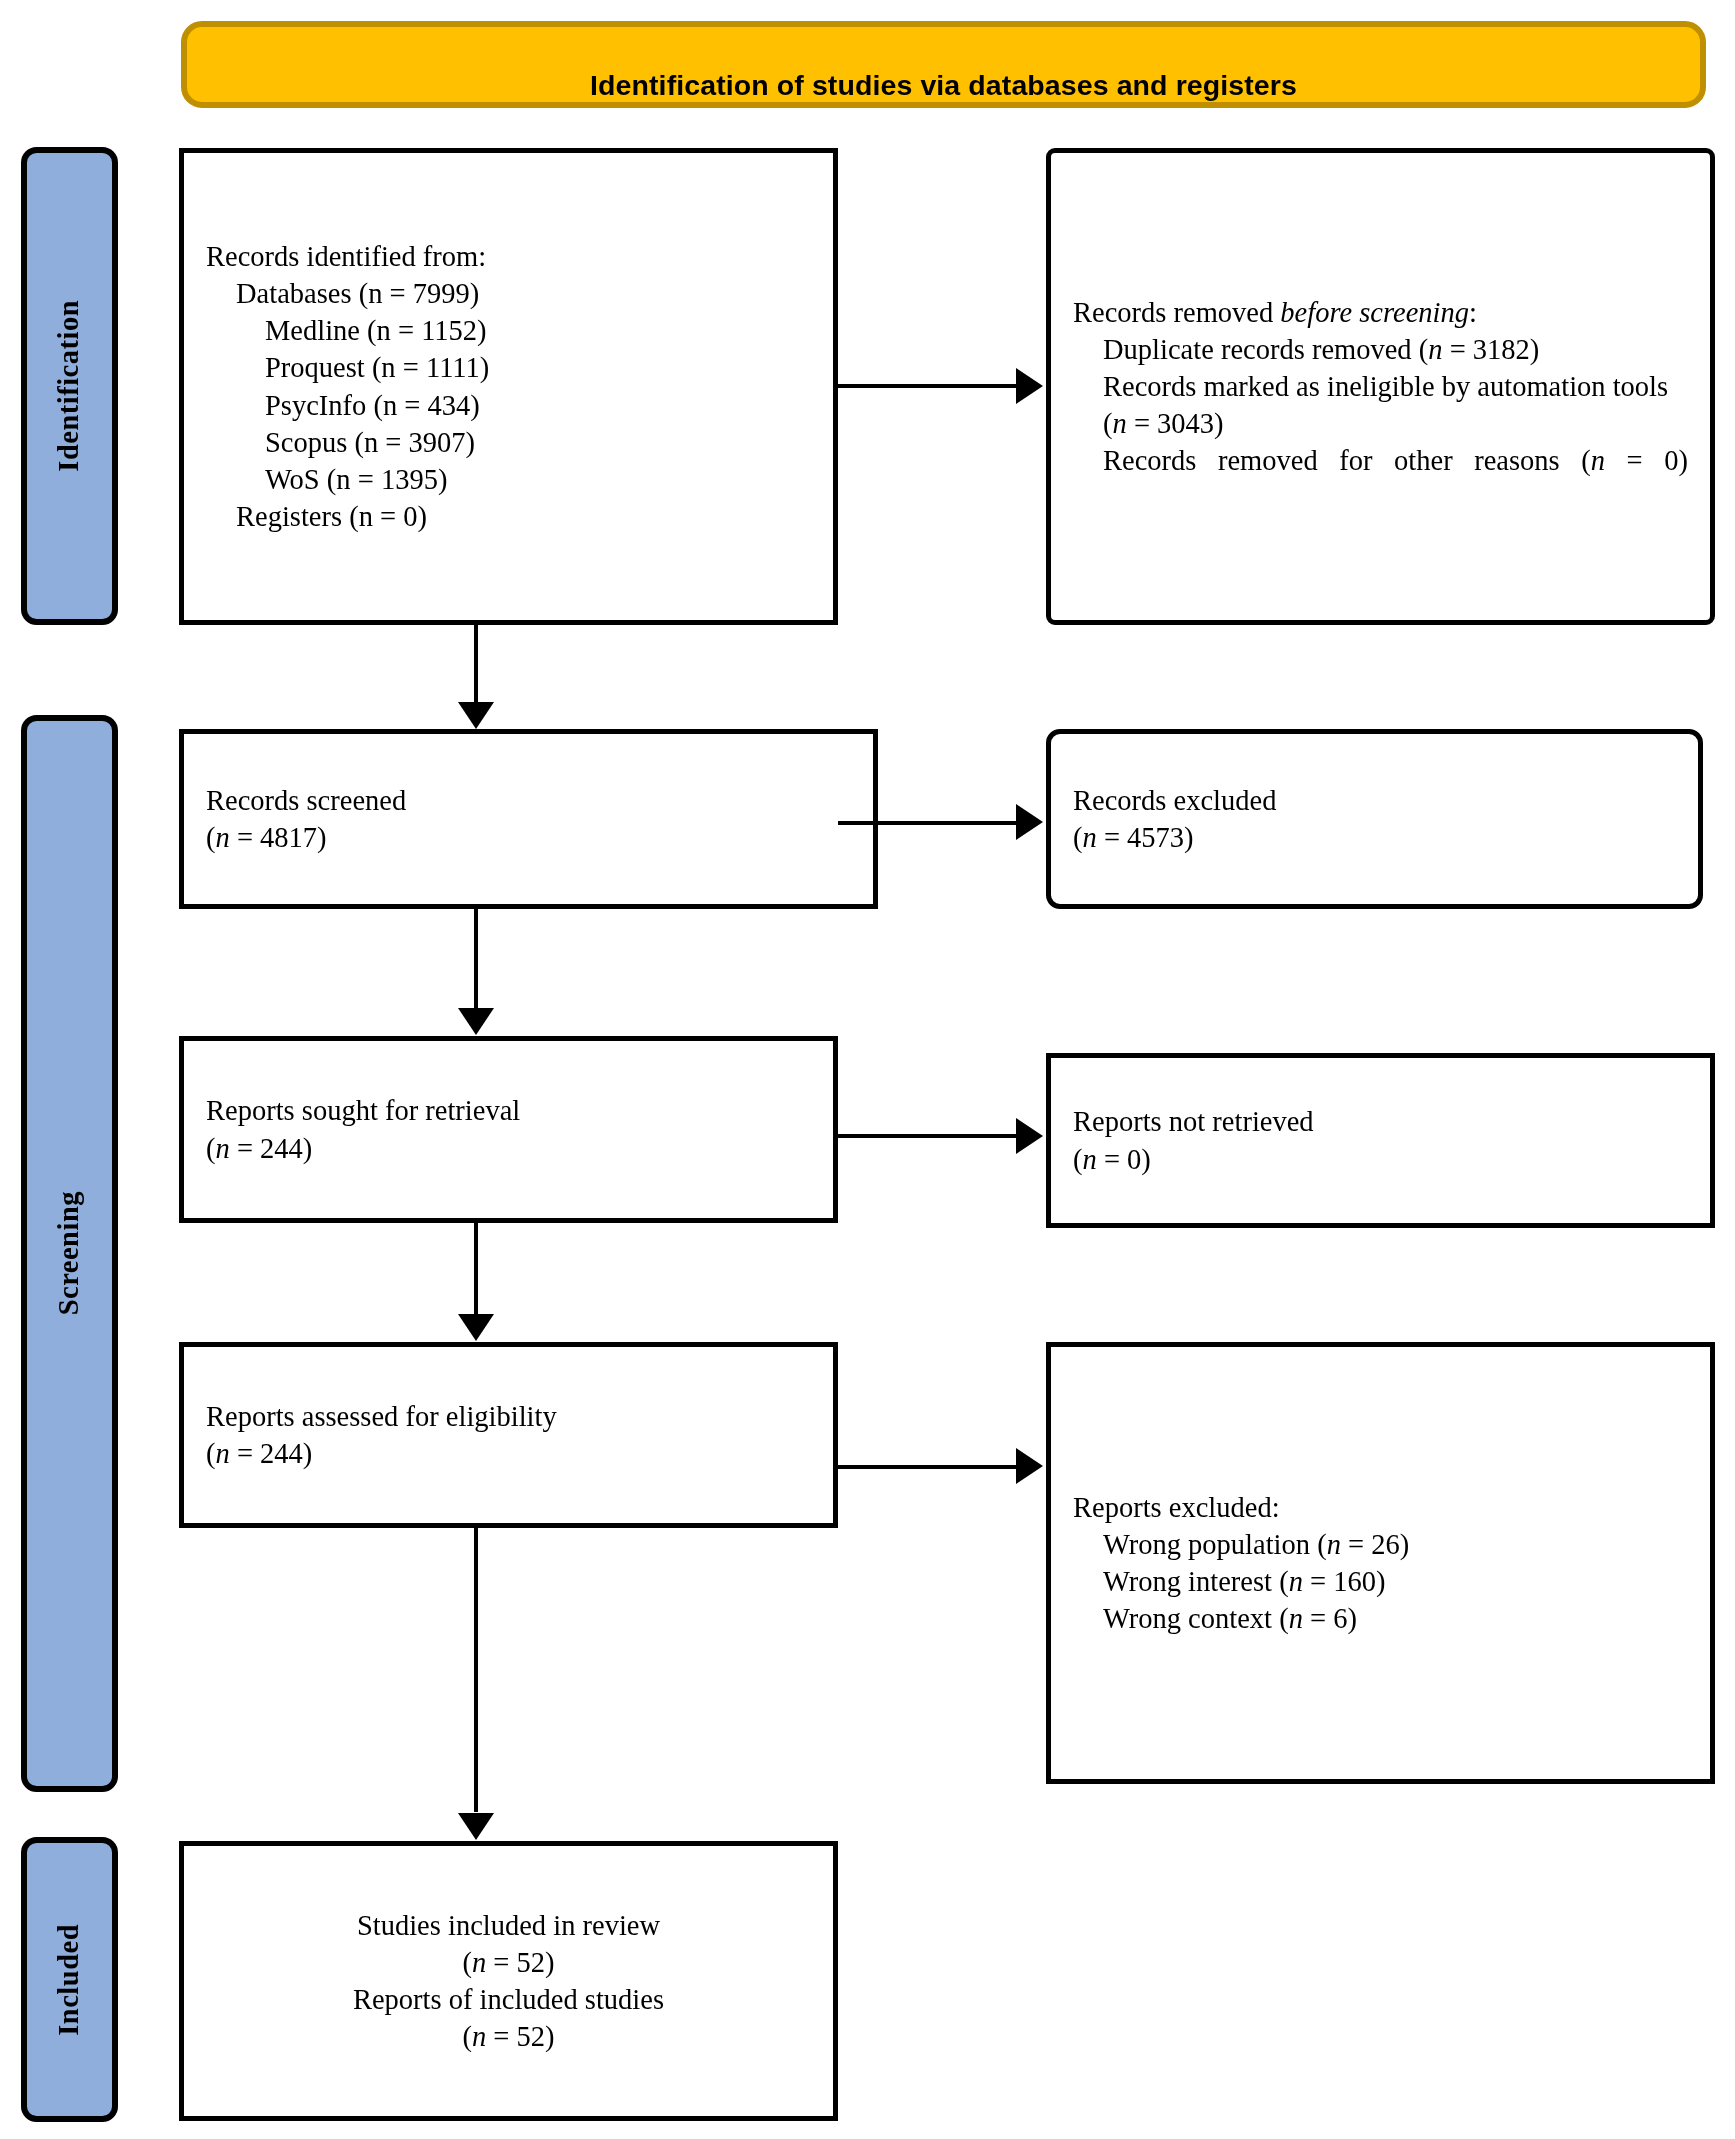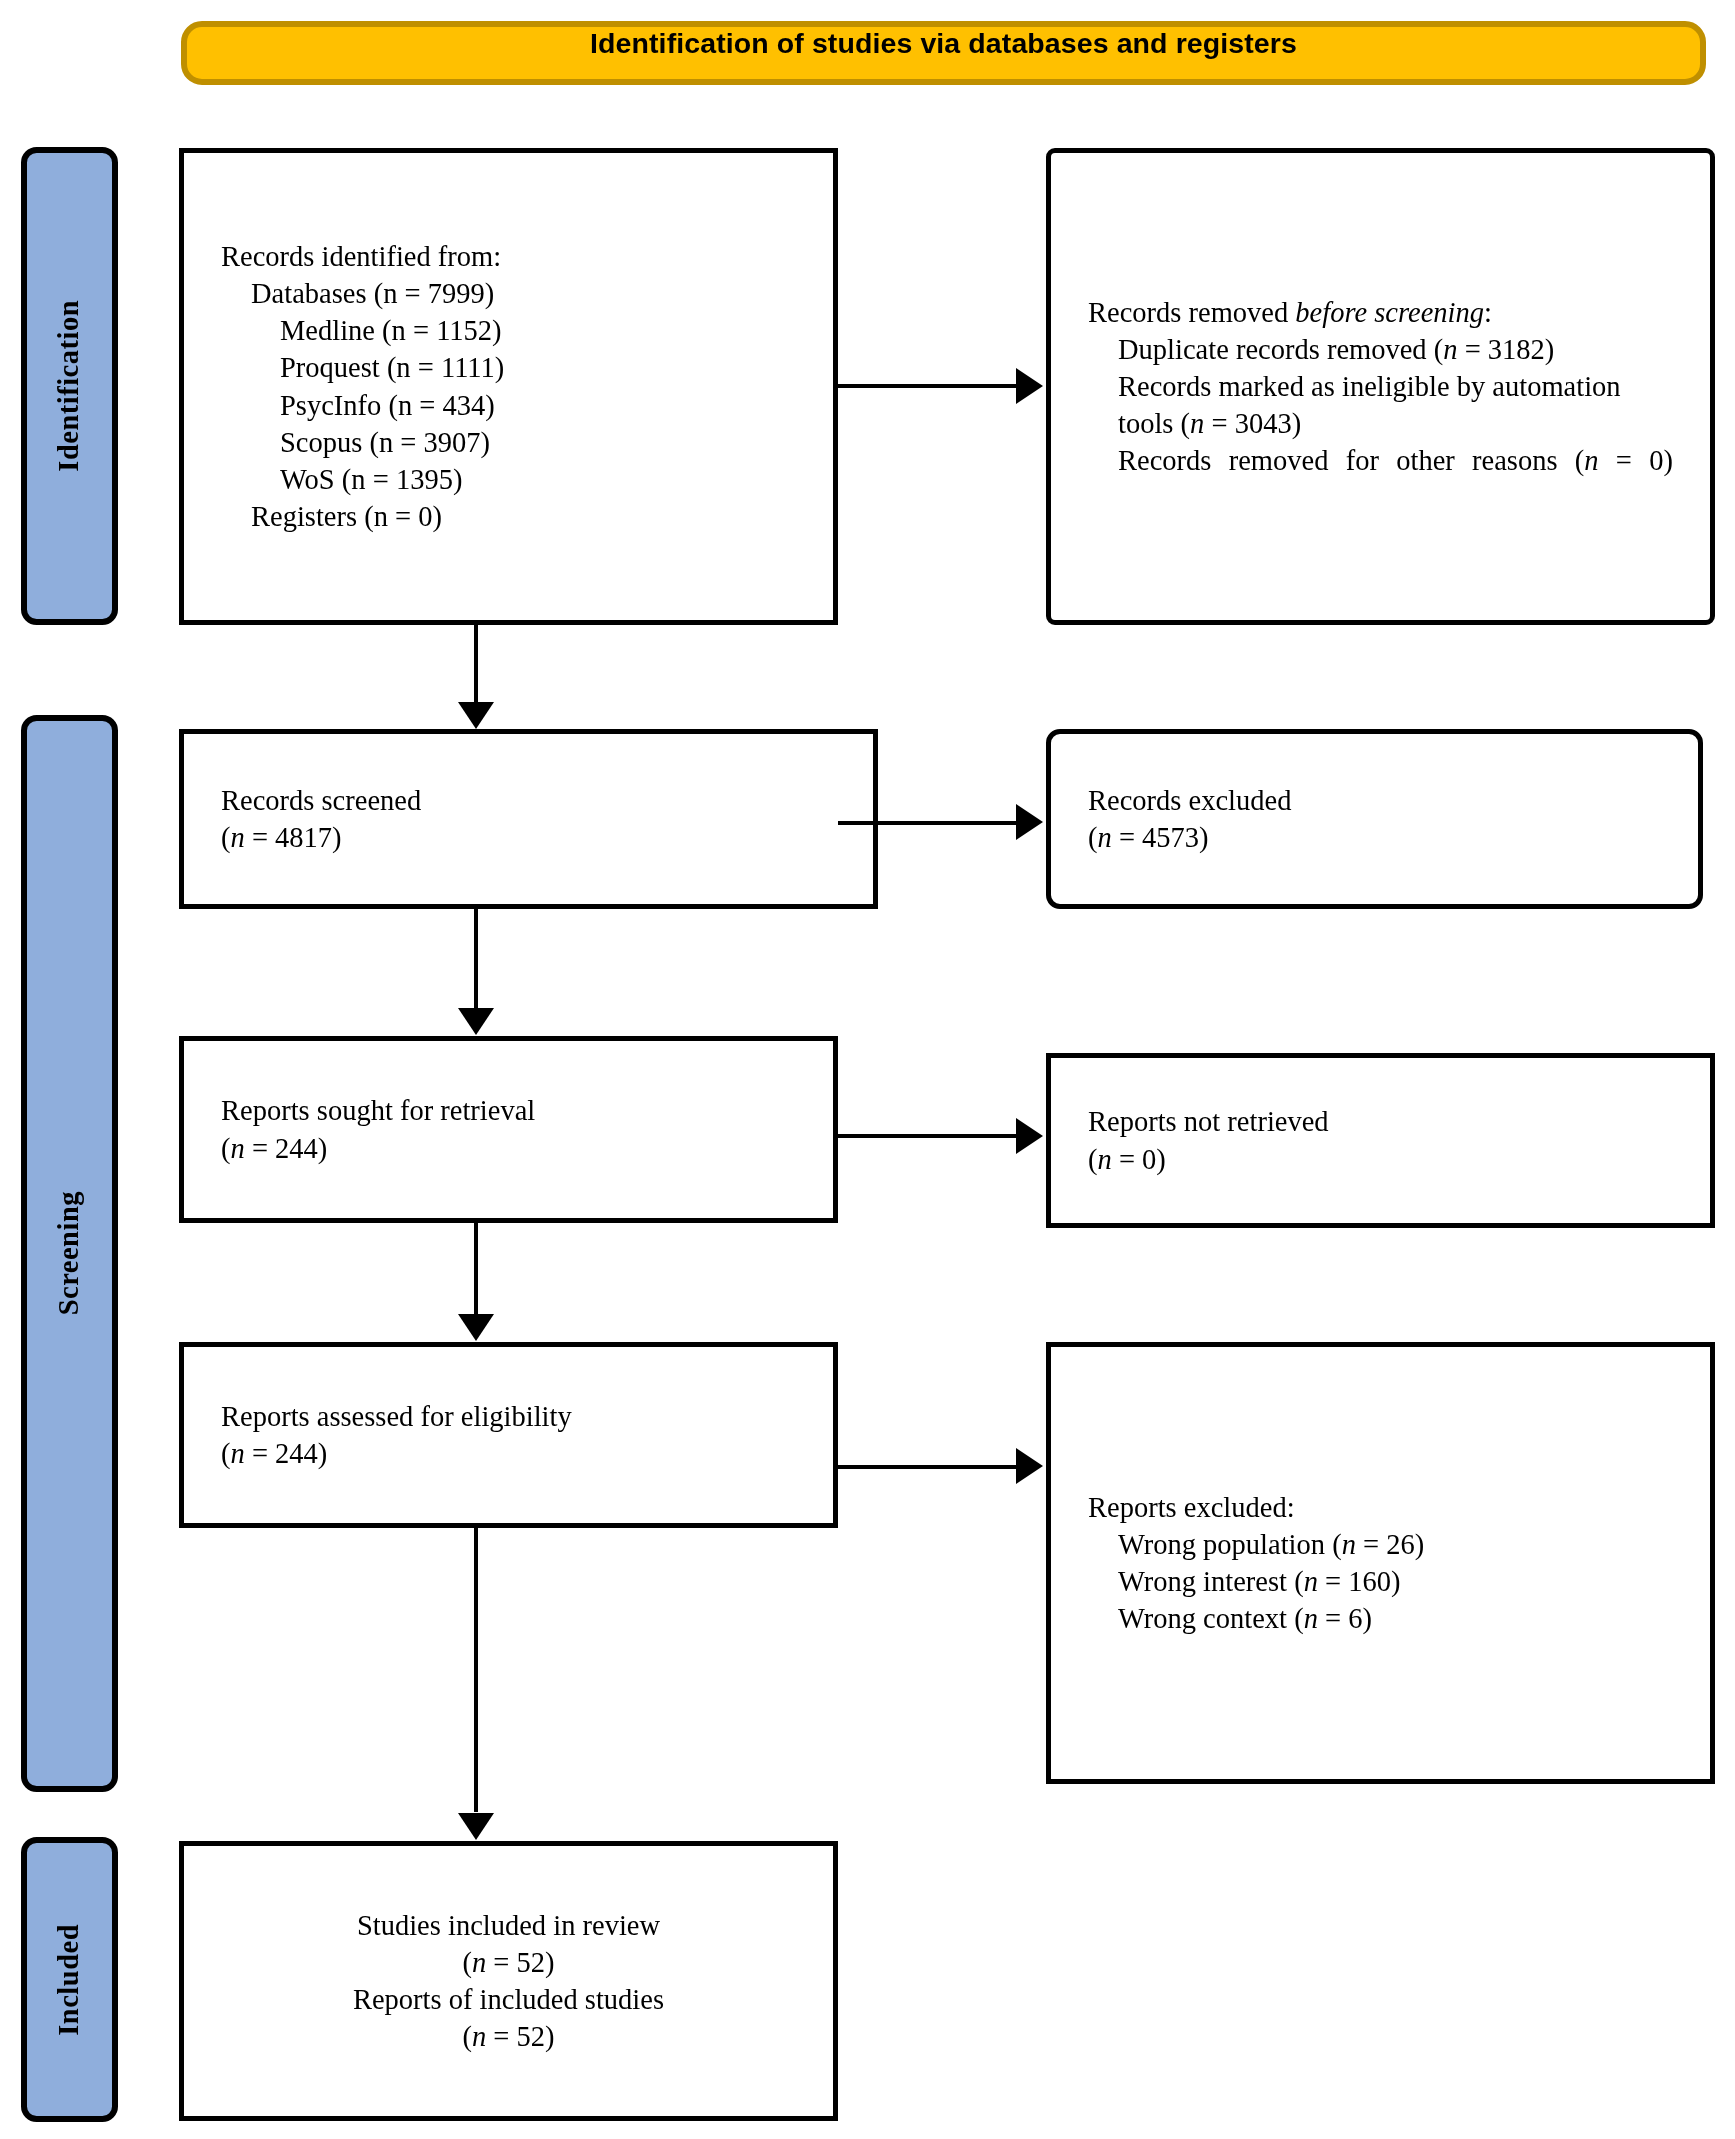--- a/index.html
+++ b/index.html
@@ -17,27 +17,27 @@
     background: #ffffff;
     overflow: hidden;
   }
 
   
   .banner {
     position: absolute;
     left: 181px;
     top: 20.7px;
     width: 1525px;
-    height: 64px;
+    height: 87px;
     background: #FFC000;
     border: 6.4px solid #BF8F00;
     border-radius: 21px;
     box-sizing: border-box;
     display: flex;
-    align-items: flex-start;
+    align-items: flex-end;
     justify-content: center;
   }
   .banner-title {
     font-family: "Liberation Sans", "DejaVu Sans", sans-serif;
     font-weight: bold;
     font-size: 28.5px;
     color: #000000;
     letter-spacing: 0.1px;
     text-align: center;
   }
@@ -71,21 +71,21 @@
 
   
   .box {
     position: absolute;
     background: #ffffff;
     border: 5px solid #000000;
     box-sizing: border-box;
     display: flex;
     flex-direction: column;
     justify-content: center;
-    padding: 0 37px;
+    padding: 0 22px;
   }
   .box-text {
     font-size: 28.5px;
     line-height: 1.30;
     color: #000000;
   }
   .box-text p { margin: 0; }
   .lvl1 { margin-left: 30px !important; }
   .lvl2 { margin-left: 59px !important; }
   .just { text-align: justify; text-align-last: justify; }

